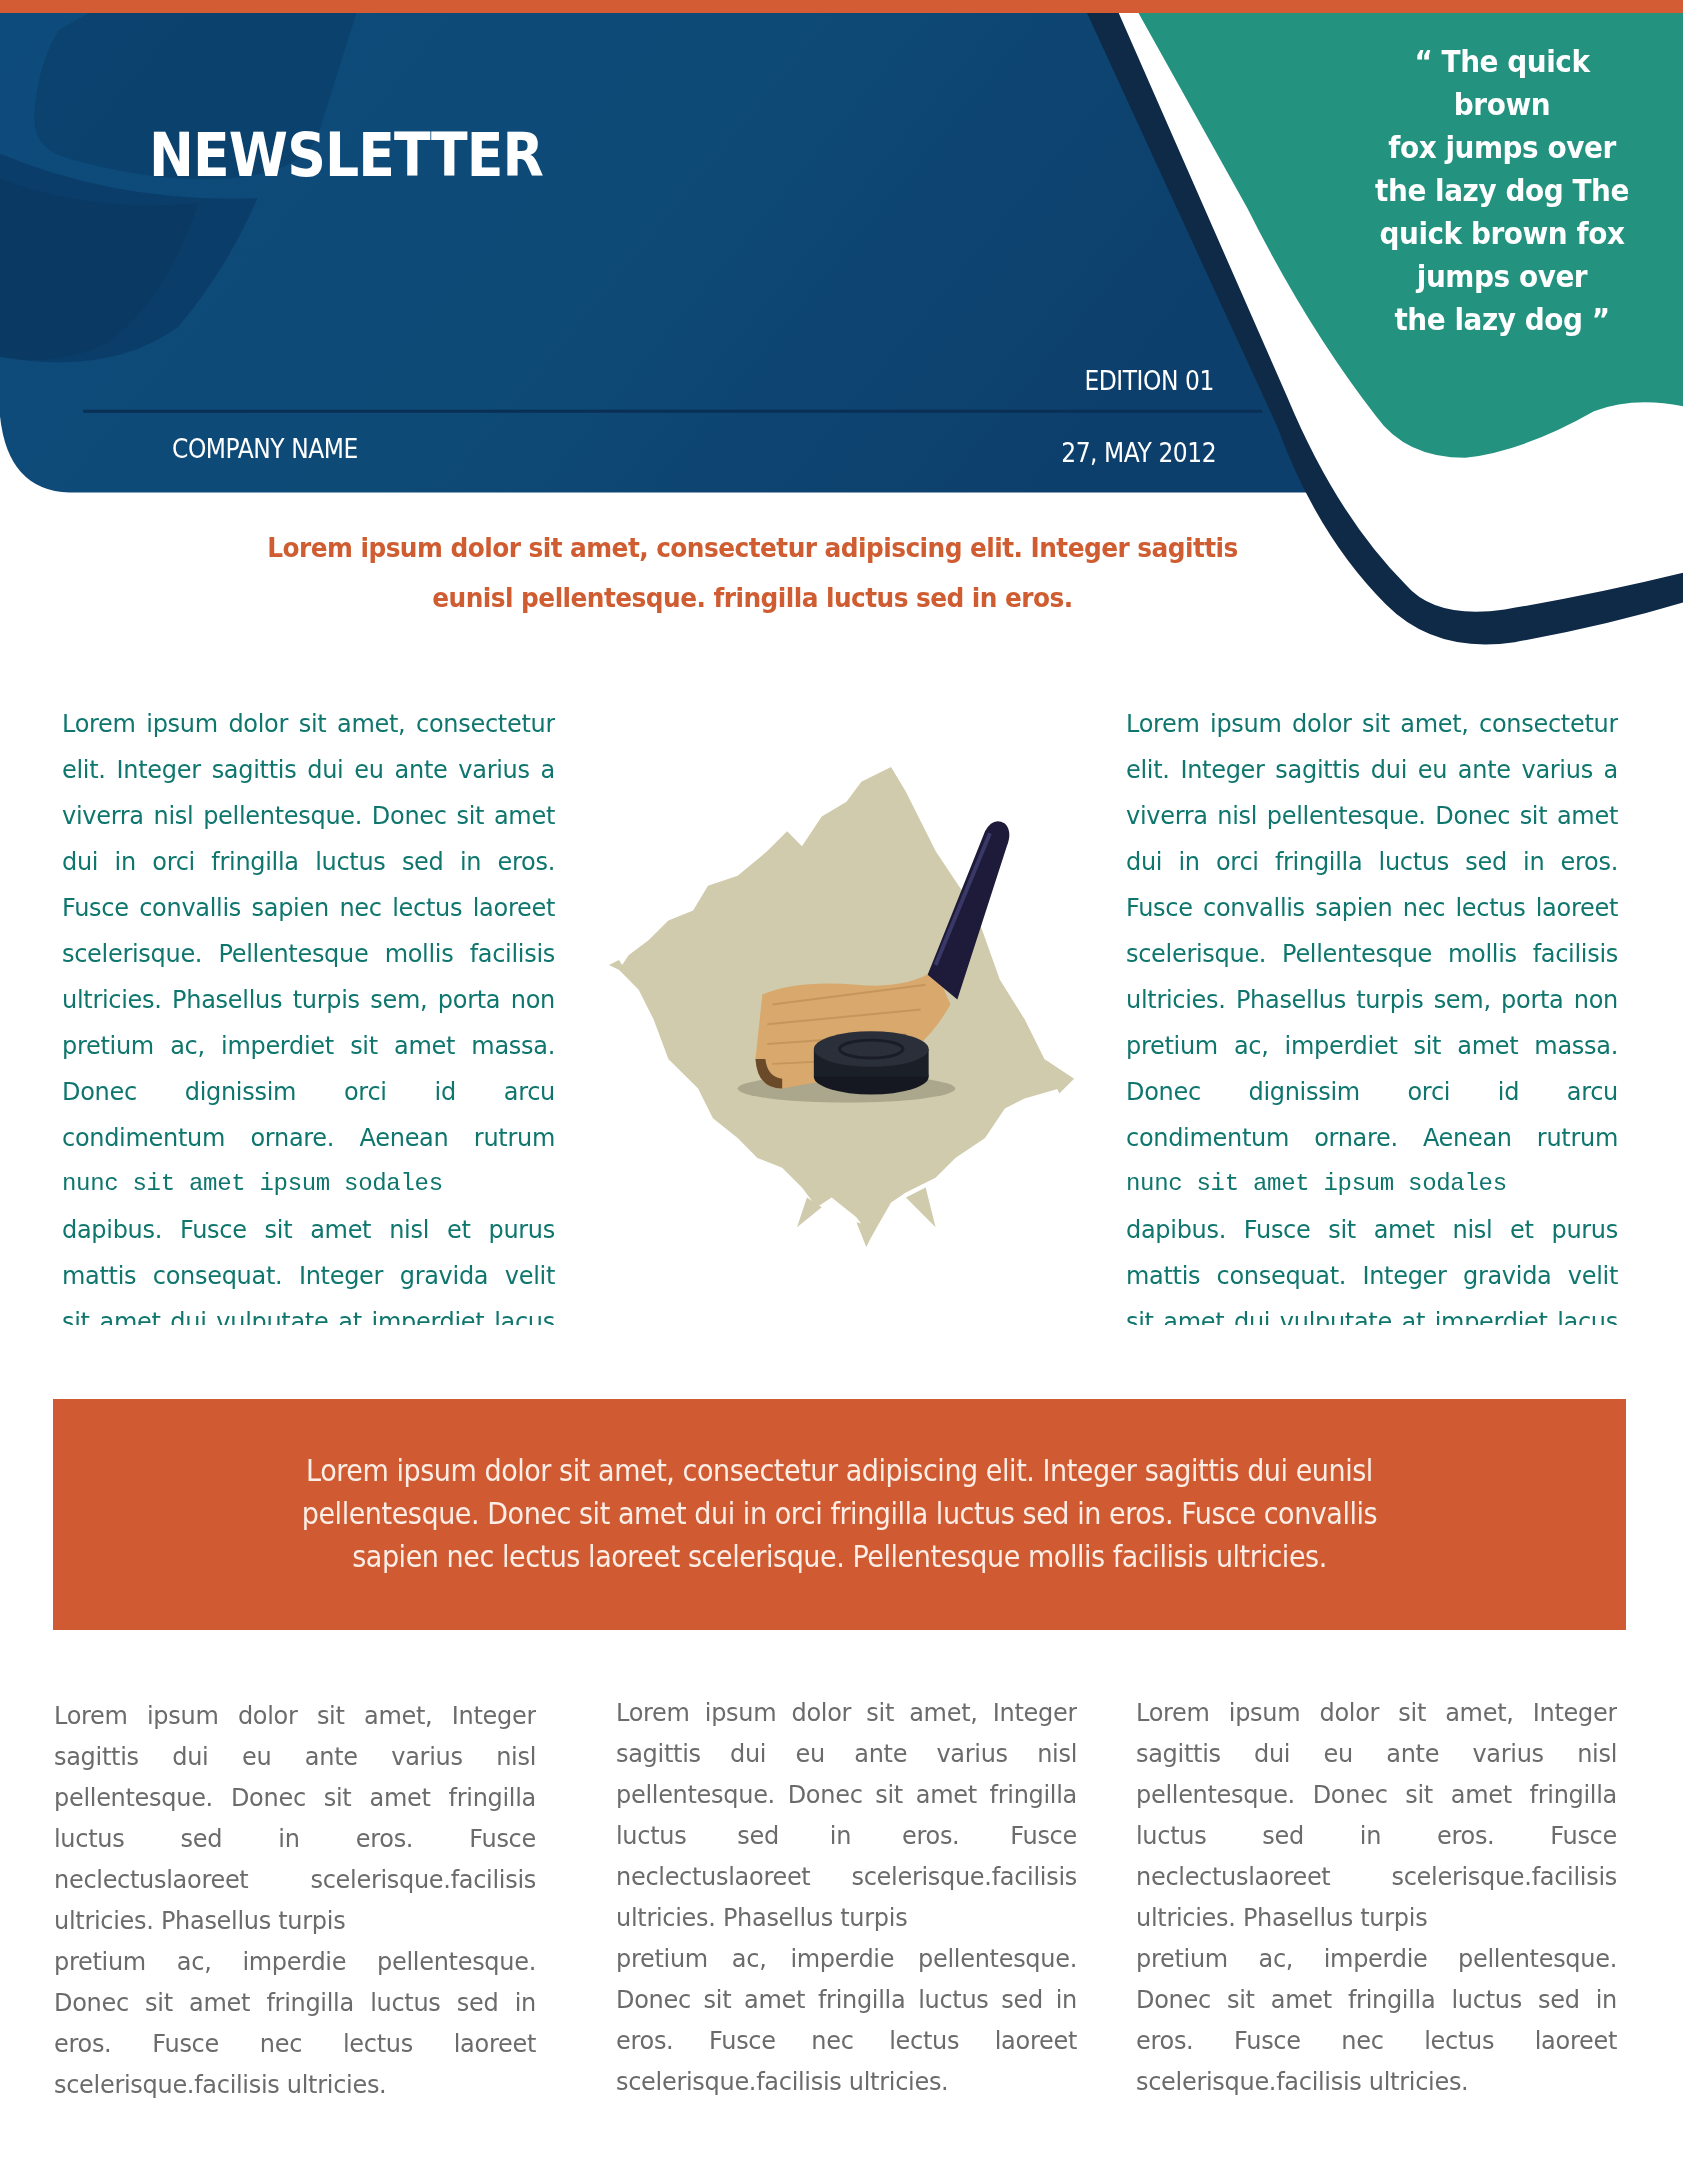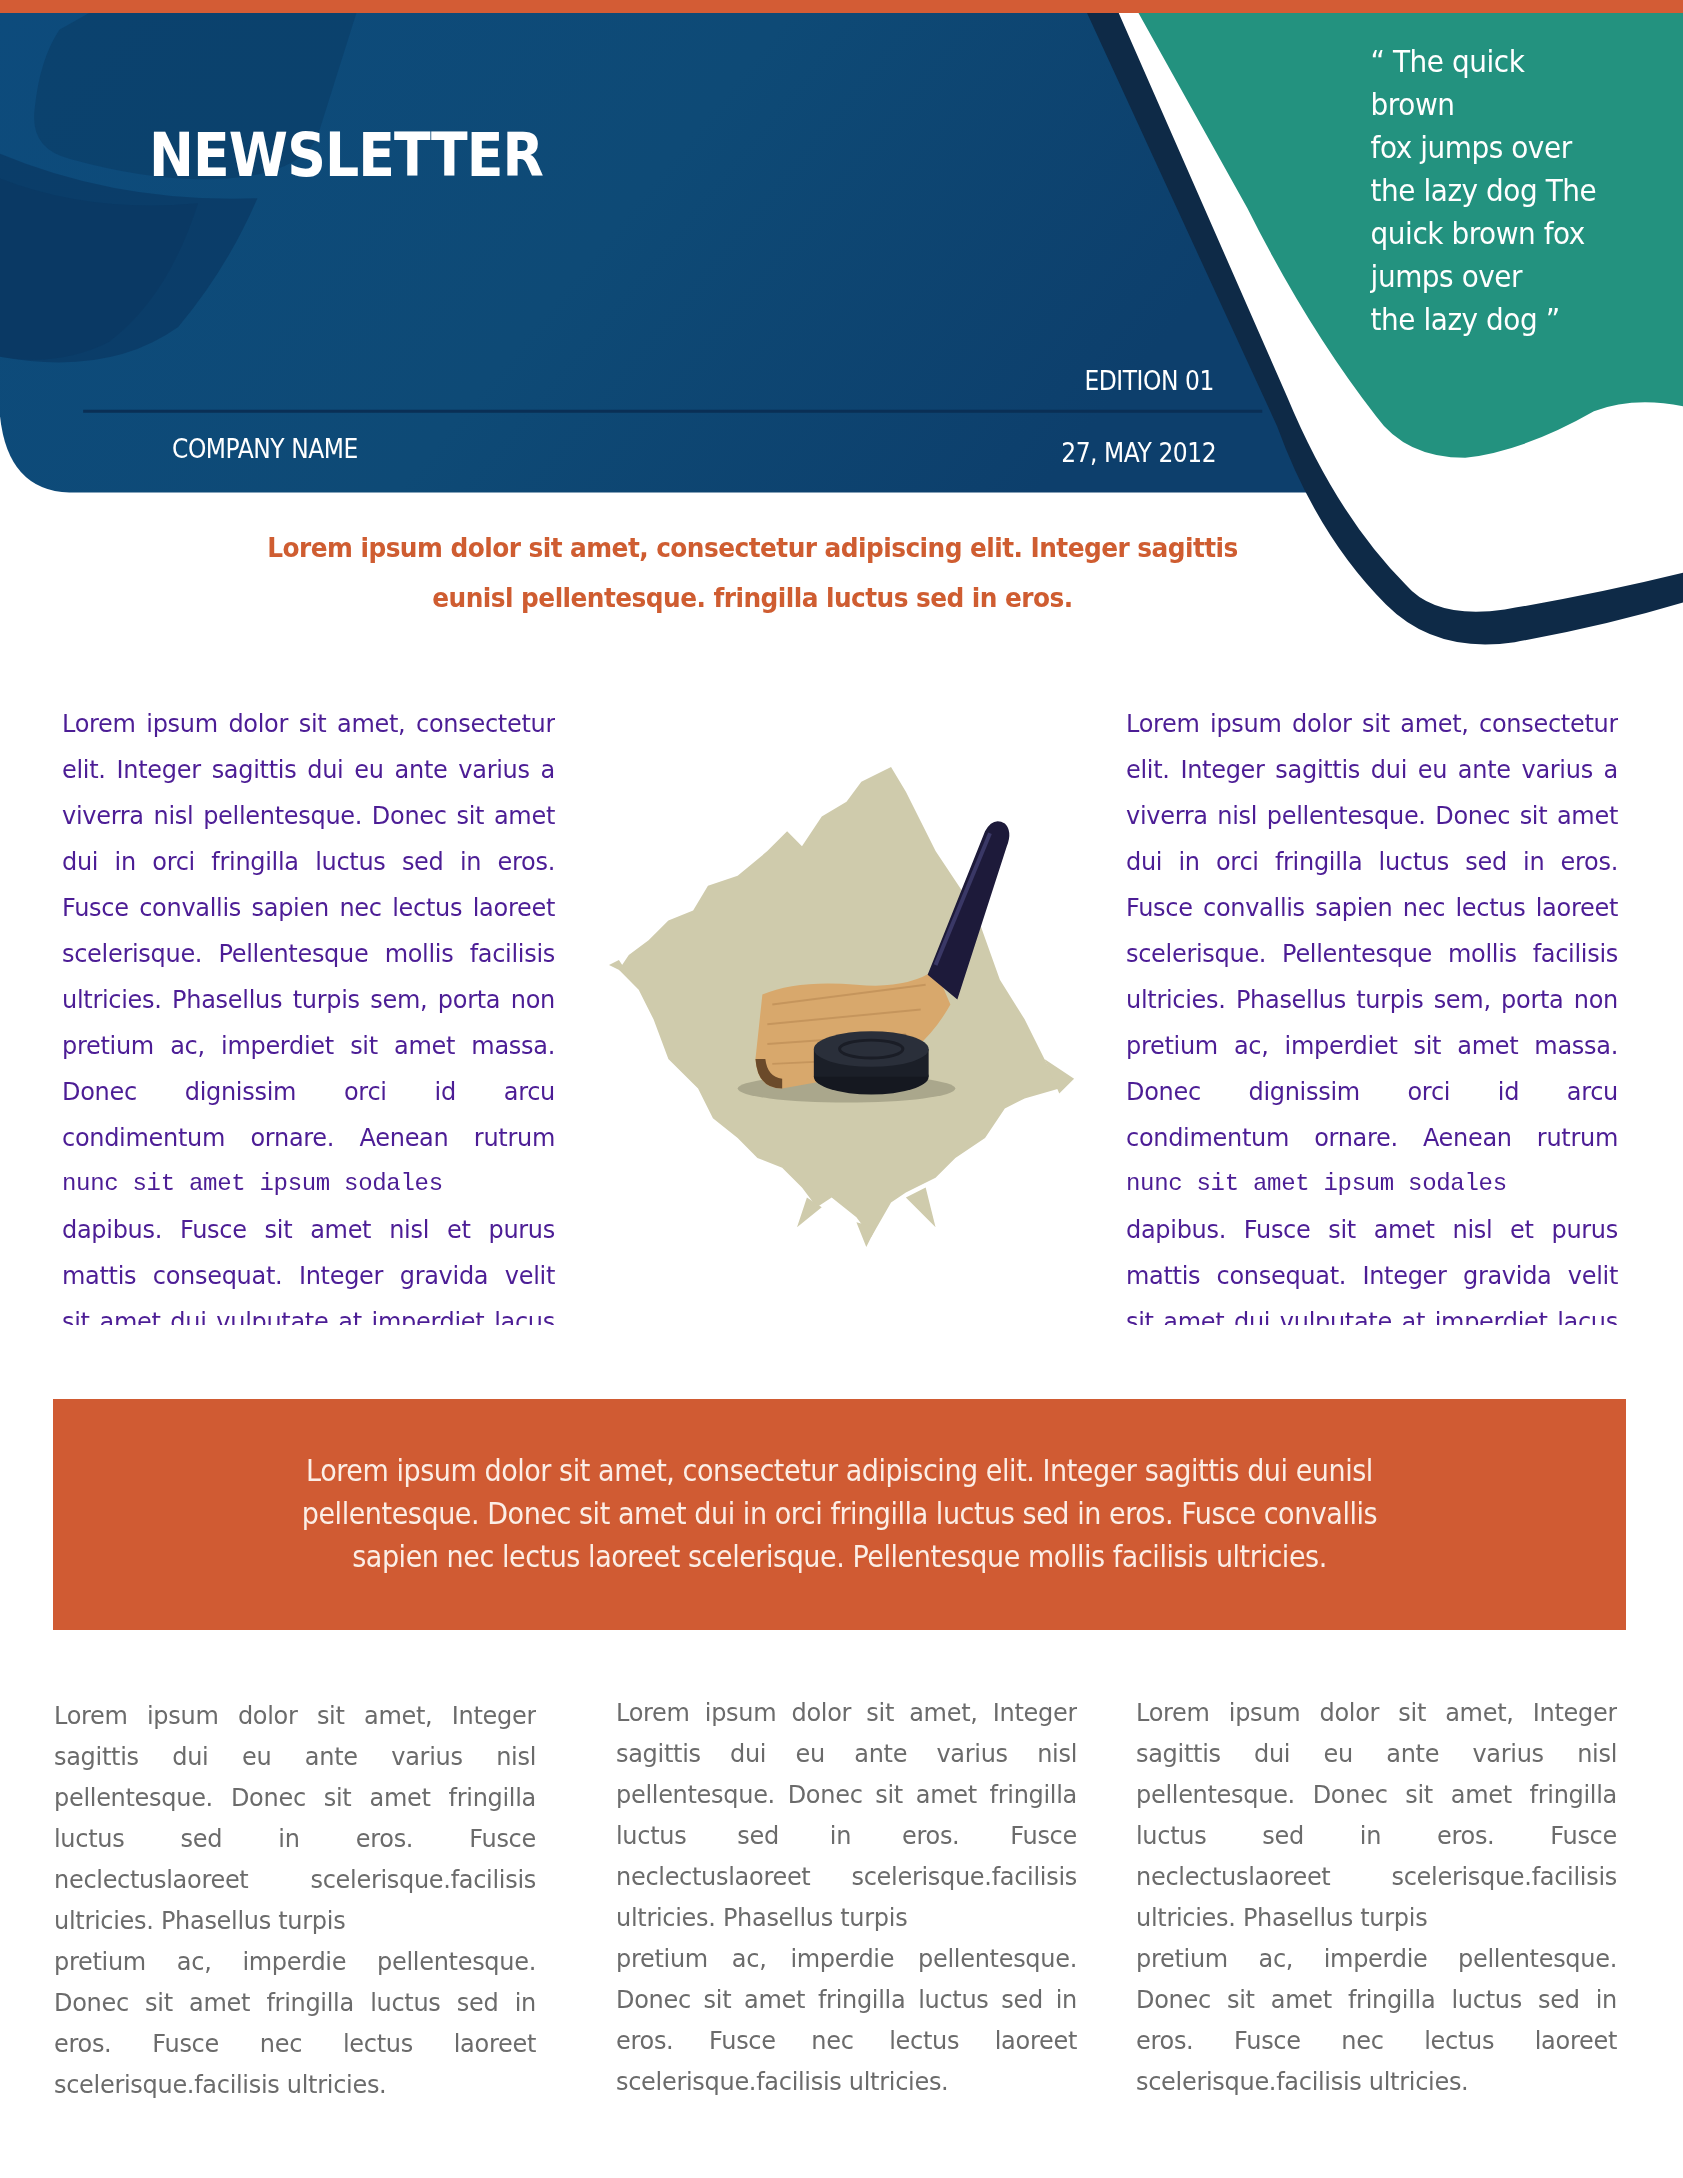--- a/index.html
+++ b/index.html
@@ -26,34 +26,35 @@
     font-size: 26px; color: #ffffff; letter-spacing: -0.5px;
     transform: scaleX(0.9); transform-origin: left top;
   }
   .date {
     position: absolute; right: 467px; top: 438px;
     font-size: 26px; color: #ffffff; letter-spacing: -0.5px;
     transform: scaleX(0.9); transform-origin: right top;
   }
   .quote {
     position: absolute; left: 1356px; top: 40px; width: 292px;
-    text-align: left; color: #ffffff; font-size: 31px; line-height: 43px;
+    text-align: center; color: #ffffff; font-size: 31px; line-height: 43px;
     letter-spacing: -0.5px;
+    font-weight: bold;
   }
   .quote span { display: block; white-space: nowrap; transform: scaleX(0.9); }
 
   .subtitle {
     position: absolute; left: 218px; top: 523px; width: 1069px;
     text-align: center; color: #cf5d31; font-weight: bold;
     font-size: 27px; line-height: 50px; letter-spacing: -0.6px;
   }
   .subtitle span { display: block; white-space: nowrap; transform: scaleX(0.92); }
 
   .col {
-    position: absolute; color: #4c1d95; font-size: 24px; line-height: 46px;
+    position: absolute; color: #0f766e; font-size: 24px; line-height: 46px;
     letter-spacing: -0.3px;
   }
   .col .ln { display: block; height: 46px; white-space: nowrap; text-align: justify; text-align-last: justify; overflow: hidden; }
   .col .ln.last { text-align-last: left; font-family: Liberation Mono, monospace; }
   .col-left { left: 62px; top: 701px; width: 493px; height: 624px; overflow: hidden; }
   .col-right { left: 1126px; top: 701px; width: 492px; height: 624px; overflow: hidden; }
 
   .graphic { position: absolute; left: 609px; top: 762px; width: 475px; height: 485px; }
 
   .banner {

